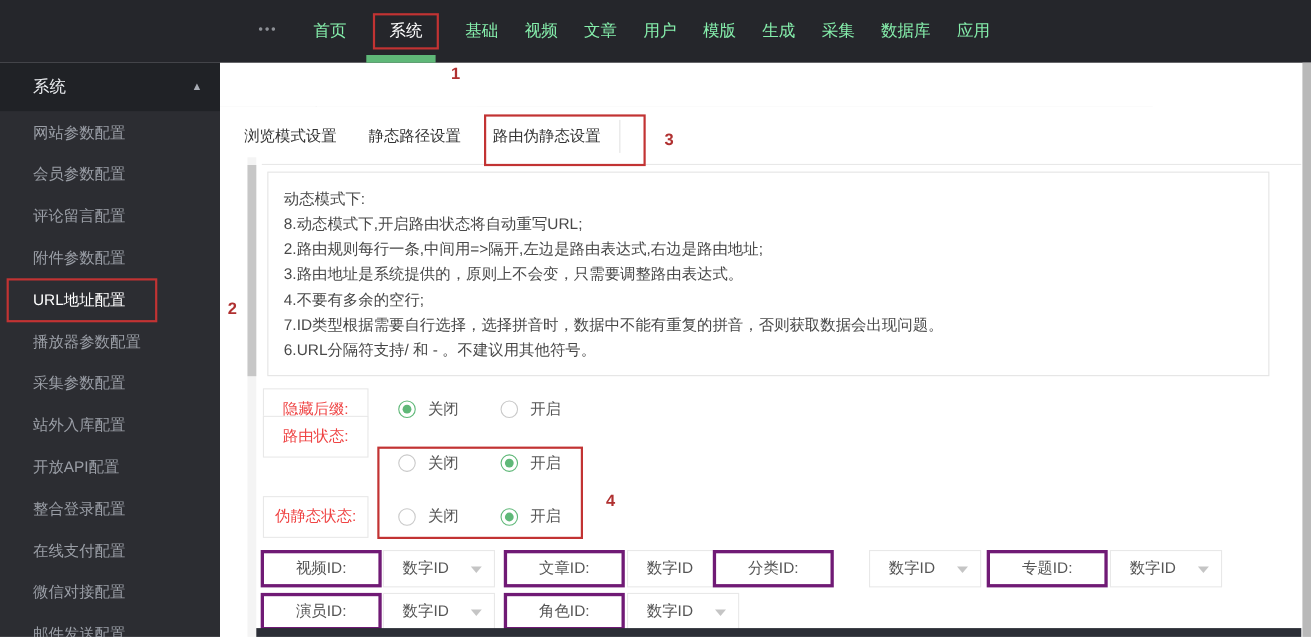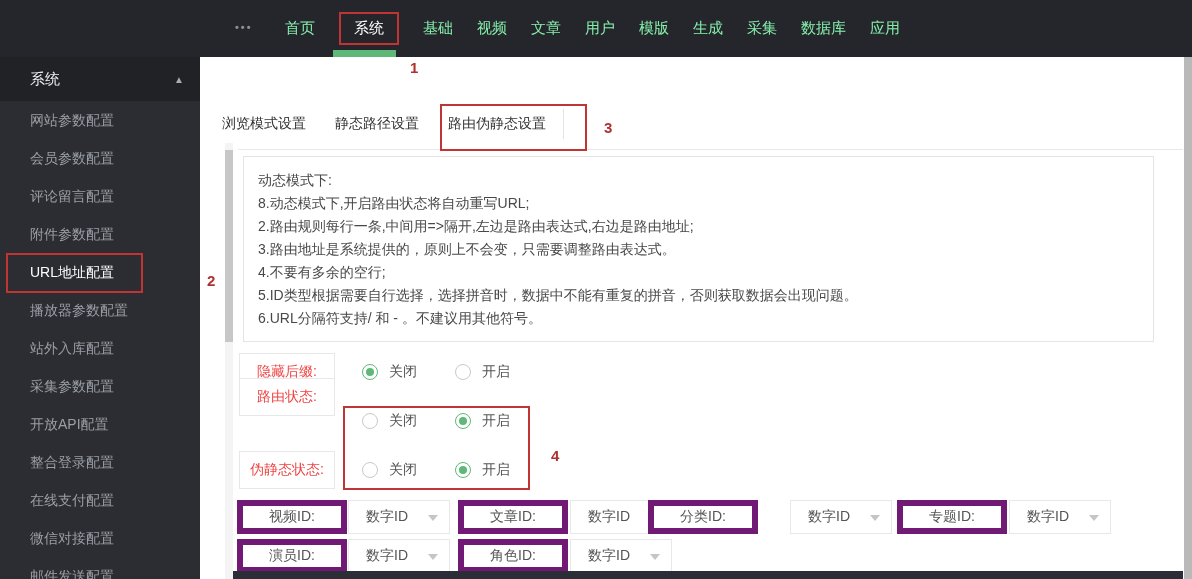--- a/index.html
+++ b/index.html
@@ -61,21 +61,21 @@
     display:flex;align-items:center;justify-content:center;font-size:14px;color:#ef4444;background:#fff;}
   .radio-row{left:362px;width:170px;height:38px;display:flex;align-items:center;}
   .radio{width:16px;height:16px;border-radius:50%;border:1px solid #c9c9c9;box-sizing:border-box;background:#fff;
     display:flex;align-items:center;justify-content:center;cursor:pointer;flex:none;}
   .radio.checked{border-color:#5fb878;}
   .radio.checked::after{content:"";width:8px;height:8px;border-radius:50%;background:#5fb878;}
   .radio-label{font-size:14px;color:#555;margin-left:11px;white-space:nowrap;}
   .radio-gap{width:38px;flex:none;}
 
   
-  .id-label{position:absolute;width:110px;height:34px;border:6px solid #701a75;box-sizing:border-box;
+  .id-label{position:absolute;width:110px;height:34px;border:3px solid #701a75;box-sizing:border-box;
     display:flex;align-items:center;justify-content:center;font-size:14px;color:#555;background:#fff;}
   .id-select{position:absolute;width:102px;height:34px;border:1px solid #e8e8e8;box-sizing:border-box;
     display:flex;align-items:center;font-size:14px;color:#555;background:#fff;padding-left:17px;cursor:pointer;}
   .sel-chevron{position:absolute;right:11px;top:14px;width:0;height:0;
     border-left:5px solid transparent;border-right:5px solid transparent;border-top:6px solid #c5c5c5;}
 
   
   .footer-bar{left:233px;top:571px;width:950px;height:8px;background:#2b2e36;}
 
   
@@ -116,22 +116,22 @@
       <span class="side-header-label">系统</span>
       <span class="caret-up">▲</span>
     </div>
     <div class="side-items">
       <div class="side-item">网站参数配置</div>
       <div class="side-item">会员参数配置</div>
       <div class="side-item">评论留言配置</div>
       <div class="side-item">附件参数配置</div>
       <div class="side-item active">URL地址配置</div>
       <div class="side-item">播放器参数配置</div>
+      <div class="side-item">采集参数配置</div>
       <div class="side-item">站外入库配置</div>
-      <div class="side-item">采集参数配置</div>
       <div class="side-item">开放API配置</div>
       <div class="side-item">整合登录配置</div>
       <div class="side-item">在线支付配置</div>
       <div class="side-item">微信对接配置</div>
       <div class="side-item">邮件发送配置</div>
     </div>
   </div>
 
   <div class="abs tabstrip">
     <div class="tab t1">
@@ -160,21 +160,21 @@
 
   <div class="abs inner-track"></div>
   <div class="abs inner-thumb"></div>
 
   <div class="abs hint-box">
     <div class="hint-line">动态模式下:</div>
     <div class="hint-line">8.动态模式下,开启路由状态将自动重写URL;</div>
     <div class="hint-line">2.路由规则每行一条,中间用=&gt;隔开,左边是路由表达式,右边是路由地址;</div>
     <div class="hint-line">3.路由地址是系统提供的，原则上不会变，只需要调整路由表达式。</div>
     <div class="hint-line">4.不要有多余的空行;</div>
-    <div class="hint-line">5.ID类型根据需要自行选择，选择拼音时，数据中不能有重复的拼音，否则获取数据会出现问题。</div>
+    <div class="hint-line">7.ID类型根据需要自行选择，选择拼音时，数据中不能有重复的拼音，否则获取数据会出现问题。</div>
     <div class="hint-line">6.URL分隔符支持/ 和 - 。不建议用其他符号。</div>
   </div>
 
   <div class="abs label-box" style="top:353px;">隐藏后缀:</div>
   <div class="abs radio-row" style="top:353px;">
     <span class="radio checked"></span>
     <span class="radio-label">关闭</span>
     <span class="radio-gap"></span>
     <span class="radio"></span>
     <span class="radio-label">开启</span>

